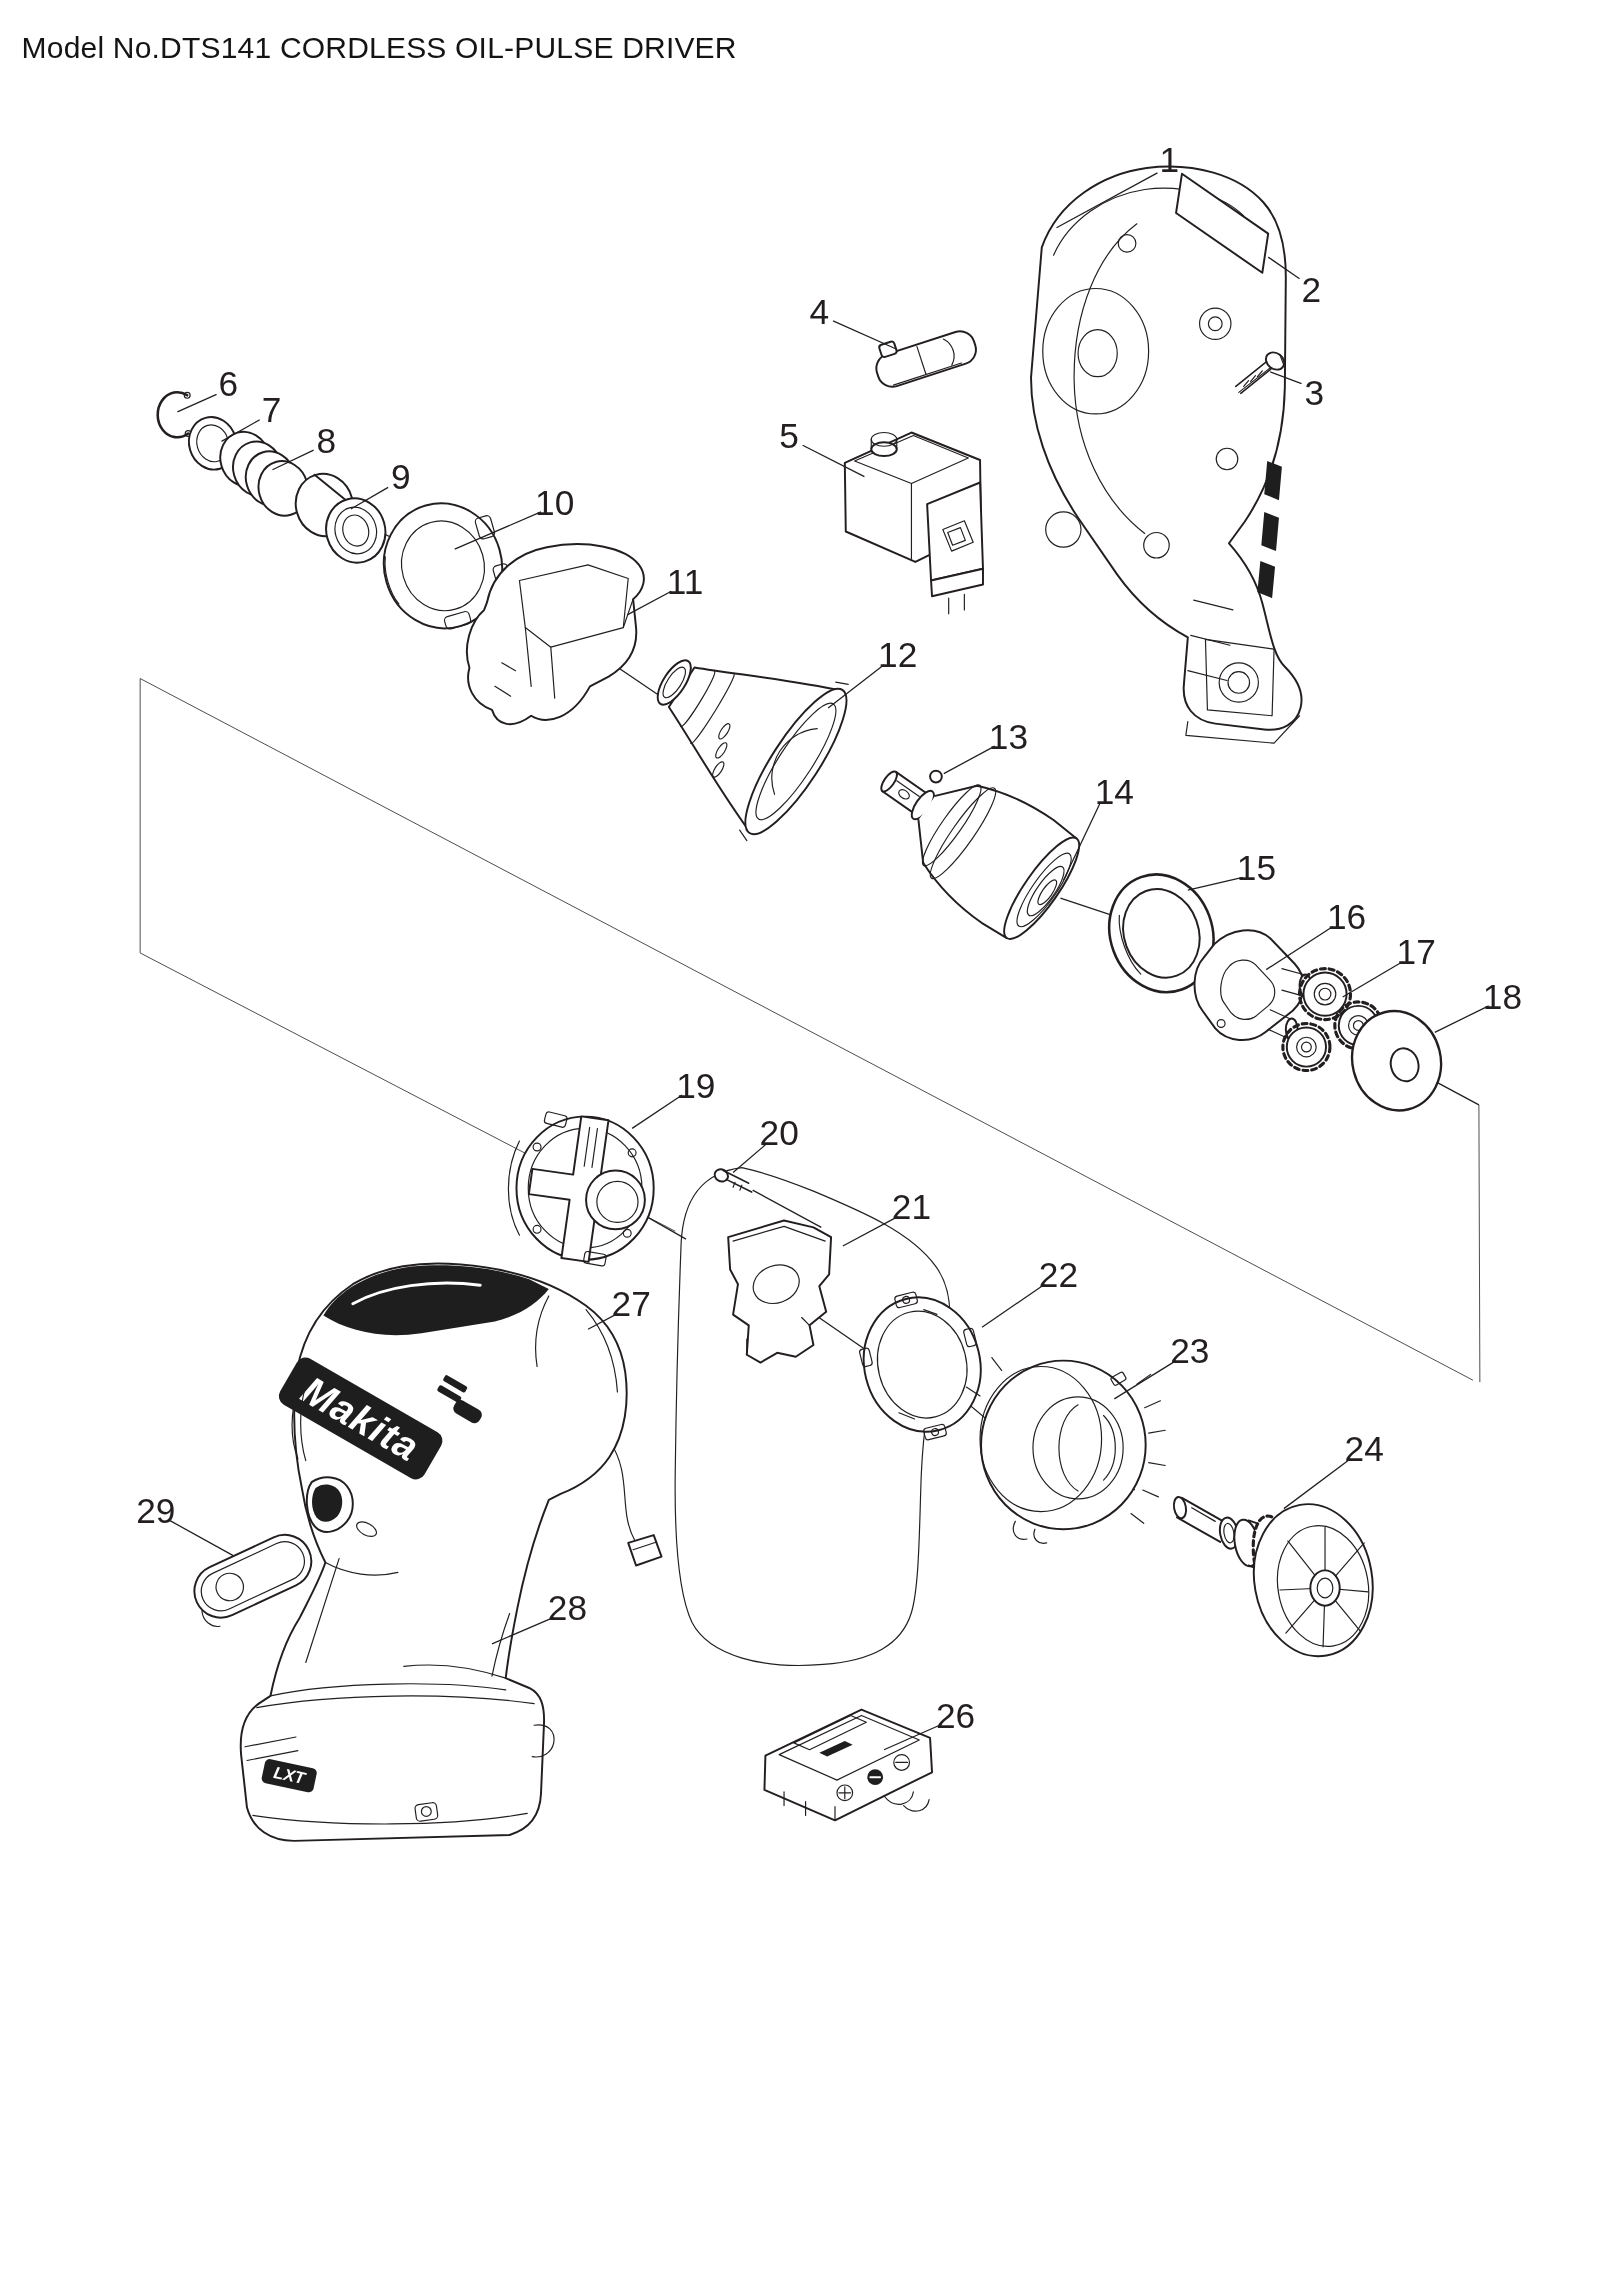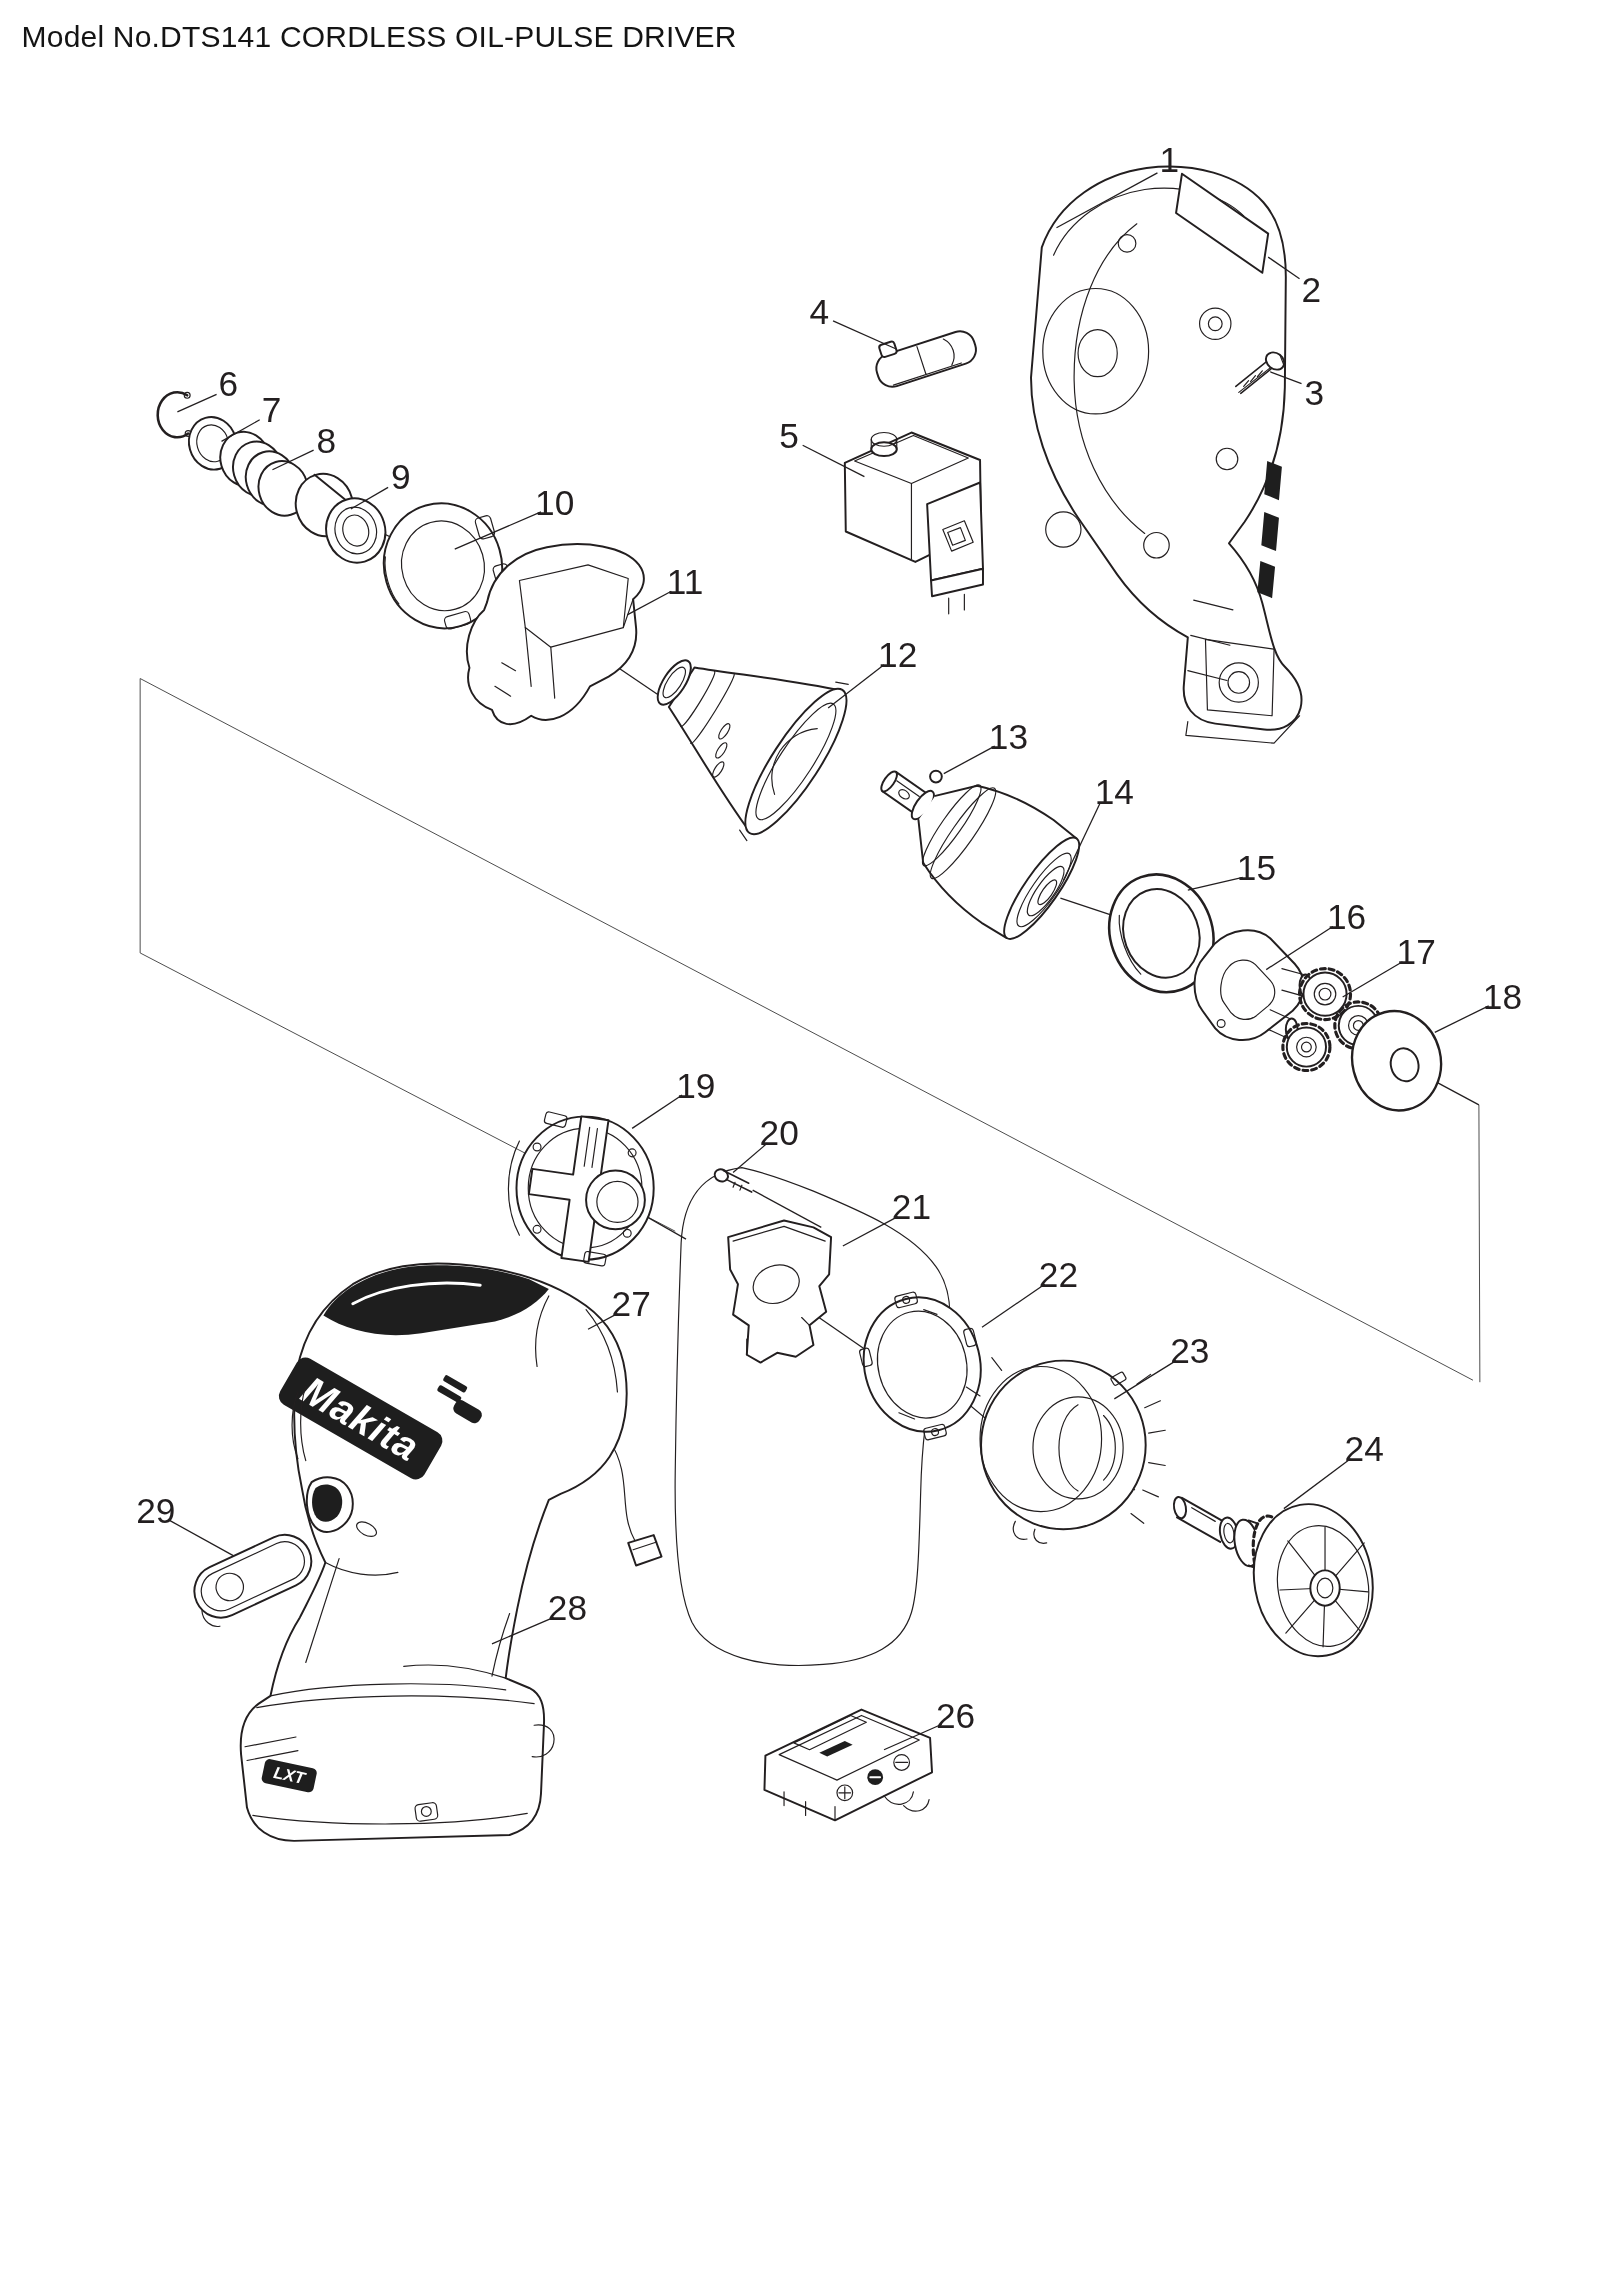--- a/index.html
+++ b/index.html
@@ -1,17 +1,17 @@
 <!DOCTYPE html>
 <html><head>
 <meta charset="utf-8">
 <style>
   html,body{margin:0;padding:0;background:#ffffff;}
   body{width:1621px;height:2293px;position:relative;font-family:"Liberation Sans",sans-serif;}
-  .page-title{position:absolute;left:21.6px;top:0;font-size:30px;font-weight:400;color:#141414;letter-spacing:0.2px;white-space:nowrap;}
+  .page-title{position:absolute;left:21.6px;top:11px;font-size:30px;font-weight:400;color:#141414;letter-spacing:0.2px;white-space:nowrap;}
   svg.diagram{position:absolute;left:0;top:0;}
   .ln{fill:none;stroke:#231f20;stroke-width:2;stroke-linecap:round;stroke-linejoin:round;}
   .fillw{fill:#ffffff;}
   .thin{stroke-width:1.2;}
   .mid{stroke-width:1.6;}
   .dark{fill:#1e1e1e;stroke:none;}
   .teeth{stroke-dasharray:5 4;stroke-width:3.2;}
   .leader{stroke:#231f20;stroke-width:1.3;fill:none;}
   .proj{stroke:#4a4a4a;stroke-width:1;fill:none;}
   .part-num{font-family:"Liberation Sans",sans-serif;font-size:36px;fill:#231f20;}

